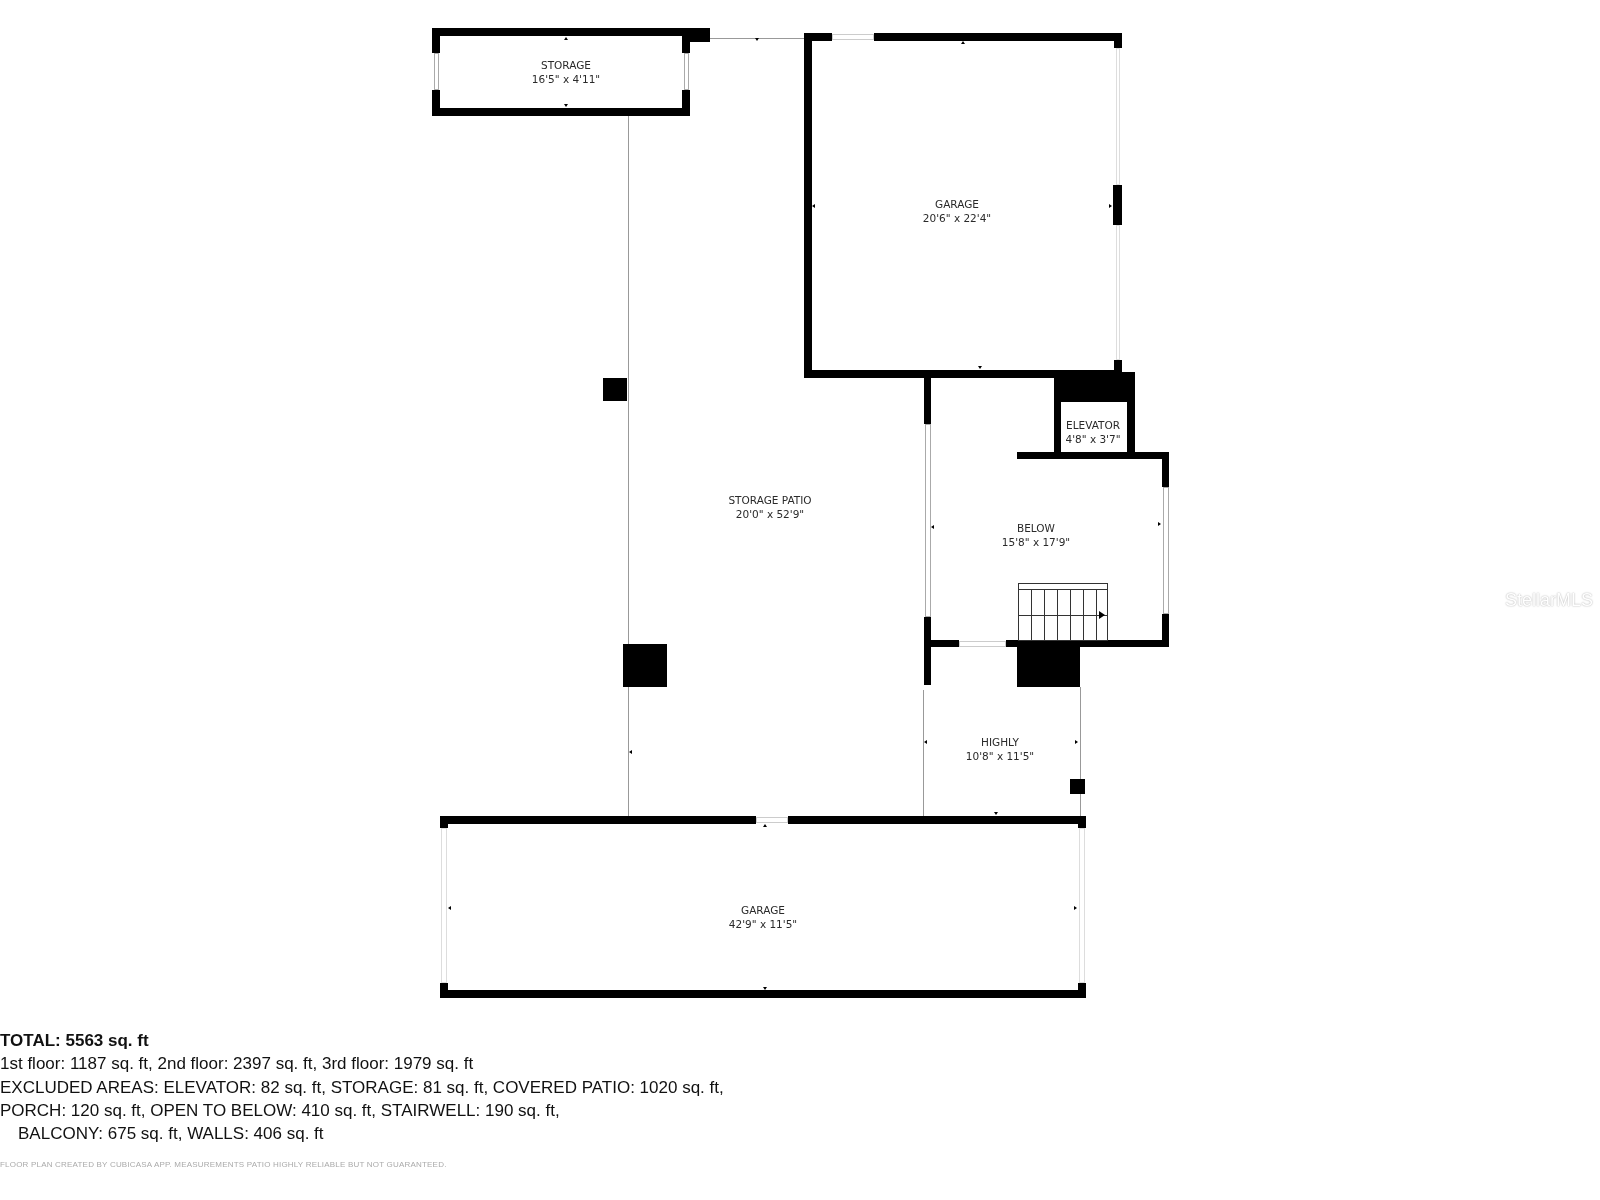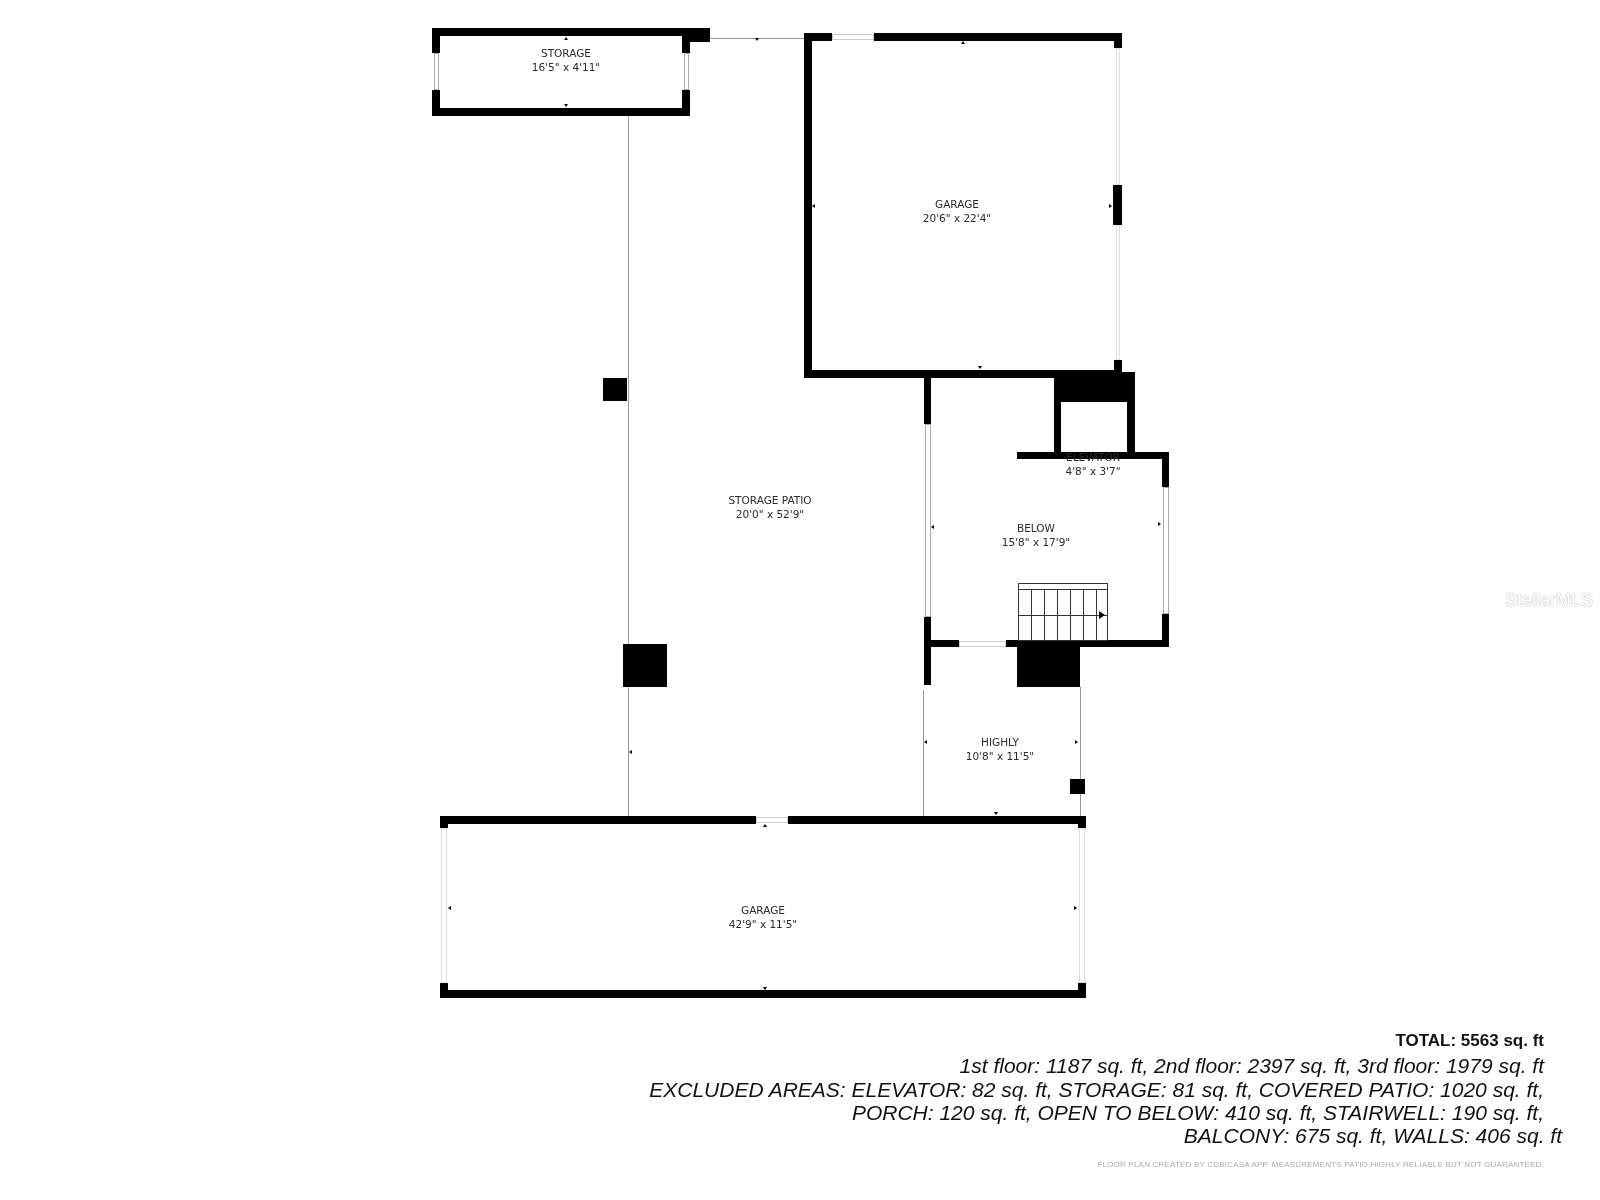--- a/index.html
+++ b/index.html
@@ -8,23 +8,23 @@
     .wall { position: absolute; background: #000; }
     .thin { position: absolute; background: #999; }
     .win { position: absolute; background: #fff; border: 1px solid #aaa; box-sizing: border-box; }
     .pillar { position: absolute; background: #000; }
     .room-label { position: absolute; text-align: center; font-size: 10.5px; line-height: 14px; color: #2a2a2a; transform: translateX(-50%); white-space: nowrap; }
     .stairs { position: absolute; border: 1px solid #333; box-sizing: border-box; background: #fff; }
     .stairs .step { position: absolute; top: 6px; bottom: 0; width: 1px; background: #333; }
     .stairs .mid { position: absolute; left: 0; right: 0; height: 1px; background: #333; top: 31px; }
     .stairs .top { position: absolute; left: 0; right: 0; height: 1px; background: #333; top: 5px; }
     .stairs .arrow { position: absolute; right: 2px; top: 27px; width: 0; height: 0; border-left: 6px solid #000; border-top: 4px solid transparent; border-bottom: 4px solid transparent; }
-    .summary { position: absolute; left: 0; width: 1544px; text-align: right; font-family: "Liberation Sans", sans-serif; color: #111; }
+    .summary { position: absolute; left: 0; width: 1544px; text-align: left; font-family: "Liberation Sans", sans-serif; color: #111; }
     .total { top: 1031px; font-weight: bold; font-size: 17px; }
-    .line { font-size: 21px; font-style: italic; }
+    .line { font-size: 17px; }
     .footer { top: 1160px; font-size: 8px; color: #aaa; letter-spacing: 0.2px; }
     .watermark { position: absolute; left: 1505px; top: 590px; font-size: 18px; color: #ffffff; text-shadow: 0 0 2px #bbb, 0 0 1px #ccc; font-family: "Liberation Sans", sans-serif; }
     .tick { position: absolute; width: 0; height: 0; }
     .tick.down { border-left: 2px solid transparent; border-right: 2px solid transparent; border-top: 3px solid #000; }
     .tick.up { border-left: 2px solid transparent; border-right: 2px solid transparent; border-bottom: 3px solid #000; }
     .tick.left { border-top: 2px solid transparent; border-bottom: 2px solid transparent; border-right: 3px solid #000; }
     .tick.right { border-top: 2px solid transparent; border-bottom: 2px solid transparent; border-left: 3px solid #000; }
   </style>
 </head>
 <body>
@@ -34,21 +34,21 @@
   <div>
     <div class="wall" style="left:432px;top:28px;width:278px;height:8px;"></div>
     <div class="wall" style="left:682px;top:28px;width:28px;height:14px;"></div>
     <div class="wall" style="left:432px;top:28px;width:8px;height:25px;"></div>
     <div class="wall" style="left:432px;top:90px;width:8px;height:25px;"></div>
     <div class="win" style="left:434px;top:53px;width:5px;height:37px;"></div>
     <div class="wall" style="left:682px;top:28px;width:8px;height:25px;"></div>
     <div class="wall" style="left:682px;top:90px;width:8px;height:25px;"></div>
     <div class="win" style="left:684px;top:53px;width:5px;height:37px;"></div>
     <div class="wall" style="left:432px;top:108px;width:258px;height:8px;"></div>
-    <div class="room-label" style="left:566px;top:46px;">
+    <div class="room-label" style="left:566px;top:58px;">
       <div>STORAGE</div>
       <div>16'5" x 4'11"</div>
     </div>
   </div>
 
   <div class="thin" style="left:710px;top:38px;width:95px;height:1px;"></div>
 
   <div>
     <div class="wall" style="left:804px;top:33px;width:28px;height:8px;"></div>
     <div class="win" style="left:832px;top:34px;width:42px;height:6px;border-color:#ccc;"></div>
@@ -98,21 +98,21 @@
       <div class="mid"></div>
       <div class="step" style="left:12px;"></div>
       <div class="step" style="left:25px;"></div>
       <div class="step" style="left:38px;"></div>
       <div class="step" style="left:51px;"></div>
       <div class="step" style="left:64px;"></div>
       <div class="step" style="left:77px;"></div>
       <div class="arrow"></div>
     </div>
 
-    <div class="room-label" style="left:1093px;top:418px;margin-top:32px;">
+    <div class="room-label" style="left:1093px;top:418px;">
       <div>ELEVATOR</div>
       <div>4'8" x 3'7"</div>
     </div>
     <div class="room-label" style="left:1036px;top:521px;">
       <div>BELOW</div>
       <div>15'8" x 17'9"</div>
     </div>
   </div>
 
   <div>

